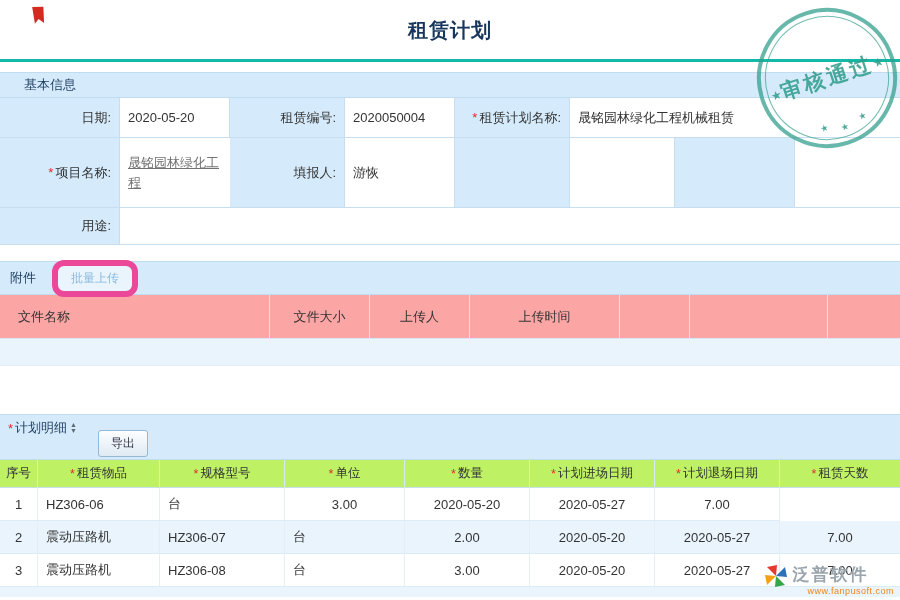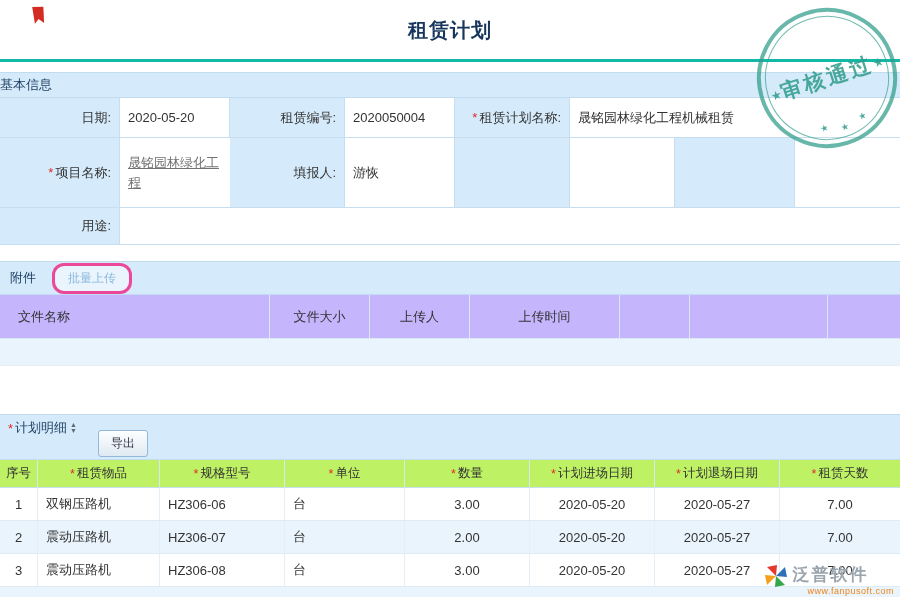--- a/index.html
+++ b/index.html
@@ -7,37 +7,37 @@
   body { font-family:"Liberation Sans","DejaVu Sans",sans-serif; font-size:13px; color:#333; }
   .page { position:relative; width:900px; height:600px; overflow:hidden; background:#fff; }
 
   
   .topbar { position:relative; height:62px; border-bottom:3px solid #14b8a6; }
   .bookmark { position:absolute; left:28px; top:6px; }
   .page-title { text-align:center; line-height:60px; font-size:20px; font-weight:bold; color:#17365d; letter-spacing:1px; }
 
   
   .secbar { background:#d5eafa; border-top:1px solid #c2dcef; border-bottom:1px solid #c2dcef; color:#1c3d5f; }
-  .basic-bar { height:26px; line-height:24px; padding-left:0; margin-top:10px; font-size:13px; }
+  .basic-bar { height:26px; line-height:24px; padding-left:24px; margin-top:10px; font-size:13px; }
 
   
   .form-grid { display:grid; grid-template-columns:120px 110px 115px 110px 115px 105px 120px 105px; }
   .cell { border-right:1px solid #c6def0; border-bottom:1px solid #c6def0; display:flex; align-items:center; }
   .cell:nth-child(8n), .cell.last { border-right:none; }
   .lbl { background:#d5eafa; justify-content:flex-end; padding-right:8px; color:#333; }
   .val { background:#fff; padding-left:8px; }
   .h40 { height:40px; } .h70 { height:70px; } .h37 { height:37px; }
   .span3 { grid-column:span 3; } .span7 { grid-column:span 7; }
   .req { color:#e02b2b; margin-right:2px; }
   a.plink { color:#737373; text-decoration:underline; line-height:20px; word-break:break-all; }
 
   
   .attach-bar { height:34px; margin-top:16px; display:flex; align-items:center; padding-left:10px; font-size:13px; }
-  .btn-upload { margin-left:16px; padding:4px 13px; border-radius:12px; background:#e9f4fd; border:3px solid #ec4899; color:#8ab9df; font-size:12px; cursor:pointer; }
-  .attach-head { display:grid; grid-template-columns:270px 100px 100px 150px 70px 138px 72px; height:44px; background:#c4b5fd; border-bottom:1px solid #d9e8f4; }
+  .btn-upload { margin-left:16px; padding:4px 13px; border-radius:12px; background:#e9f4fd; border:6px solid #ec4899; color:#8ab9df; font-size:12px; cursor:pointer; }
+  .attach-head { display:grid; grid-template-columns:270px 100px 100px 150px 70px 138px 72px; height:44px; background:#fca5a5; border-bottom:1px solid #d9e8f4; }
   .attach-head .th { border-right:1px solid #d9e8f4; display:flex; align-items:center; justify-content:center; color:#333; }
   .attach-head .th:first-child { justify-content:flex-start; padding-left:18px; }
   .attach-head .th:last-child { border-right:none; }
   .attach-empty-row { height:27px; background:#e9f4fc; border-bottom:1px solid #e3eef7; }
 
   
   .detail-band { position:relative; height:46px; margin-top:48px; }
   .detail-title { position:absolute; left:8px; top:4px; display:flex; align-items:center; color:#1c3d5f; font-size:13px; }
   .sort-icon { display:inline-flex; flex-direction:column; margin-left:3px; cursor:pointer; }
   .sort-icon span { font-size:7px; line-height:6px; color:#5a6a78; }
@@ -182,21 +182,20 @@
       </div>
     <div class="th">
         <span class="req">*</span>
         <span>租赁天数</span>
       </div>
   </div>
 
   <div>
     <div class="drow">
       <div class="td">1</div>
-      <div class="td ta-l">双钢压路机</div>
       <div class="td ta-l">HZ306-06</div>
       <div class="td ta-l">台</div>
       <div class="td">3.00</div>
       <div class="td">2020-05-20</div>
       <div class="td">2020-05-27</div>
       <div class="td">7.00</div>
     </div>
     <div class="drow">
       <div class="td">2</div>
       <div class="td ta-l">震动压路机</div>

